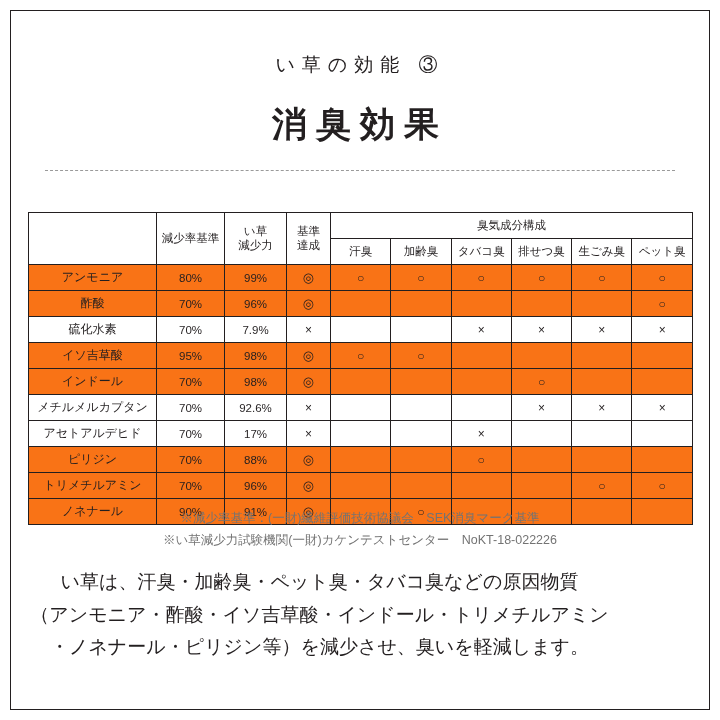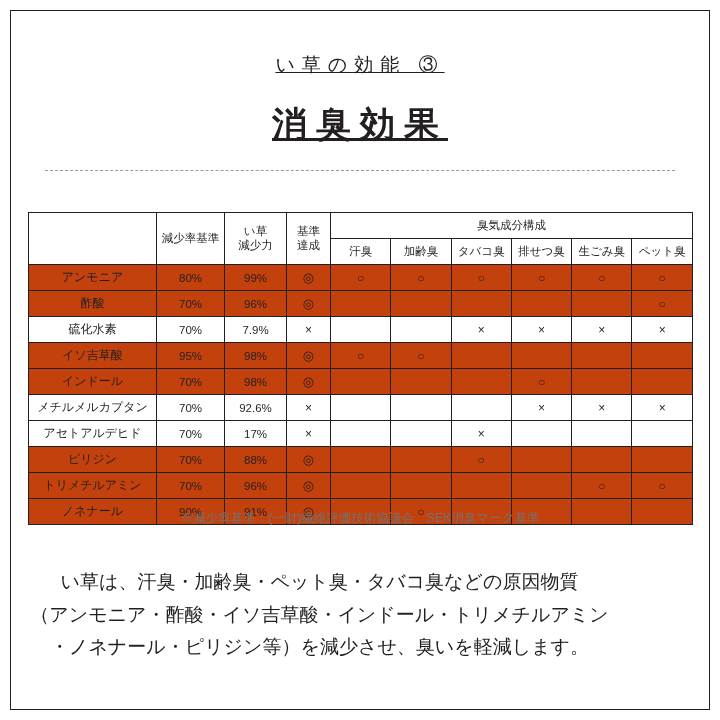--- a/index.html
+++ b/index.html
@@ -28,21 +28,20 @@
     height: 700px;
     border: 1px solid #231f20;
     box-sizing: border-box;
   }
   .header {
     position: absolute;
     left: 0;
     top: 52px;
     width: 720px;
     text-align: center;
-    text-decoration: underline;
   }
   .subtitle {
     font-size: 19px;
     letter-spacing: 7px;
     color: #231f20;
     font-weight: normal;
   }
   .maintitle {
     margin-top: 23px;
     font-size: 35px;
@@ -87,21 +86,21 @@
   }
   .col-name  { width: 128px; }
   .col-std   { width: 68px; }
   .col-power { width: 62px; }
   .col-ach   { width: 44px; }
   .col-odor  { width: 60.3px; }
   .rowname {
     text-align: center;
     font-size: 12px;
   }
-  .hl { background: #c2410c; }
+  .hl { background: #f97316; }
   .red { color: #e8321e; }
   .mark-circle { font-size: 12px; }
   .mark-dbl { font-size: 13px; }
   .mark-x { font-size: 12px; }
   
   .notes {
     position: absolute;
     left: 0;
     top: 508px;
     width: 720px;
@@ -287,20 +286,21 @@
             <td class="mark-x"></td>
             <td class="mark-x"></td>
             <td class="mark-x"></td>
           </tr>
         </tbody>
     </table>
   </div>
 
   <div class="notes">
     <div>※減少率基準：(一財)繊維評価技術協議会　SEK消臭マーク基準</div>
+    <div>※い草減少力試験機関(一財)カケンテストセンター　NoKT-18-022226</div>
   </div>
 
   <div class="para">
     <div>い草は、汗臭・加齢臭・ペット臭・タバコ臭などの原因物質</div>
     <div>（アンモニア・酢酸・イソ吉草酸・インドール・トリメチルアミン</div>
     <div>・ノネナール・ピリジン等）を減少させ、臭いを軽減します。</div>
   </div>
 </div>
 
 </body></html>

